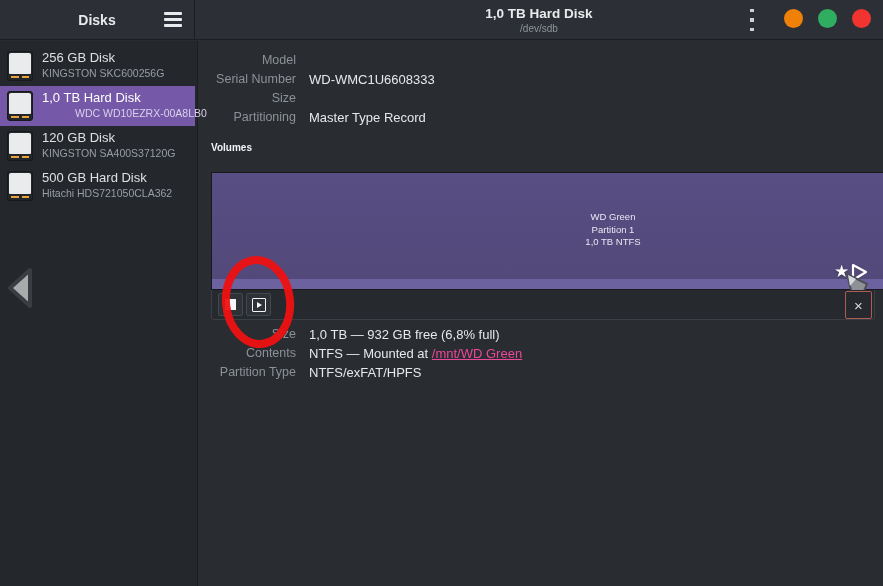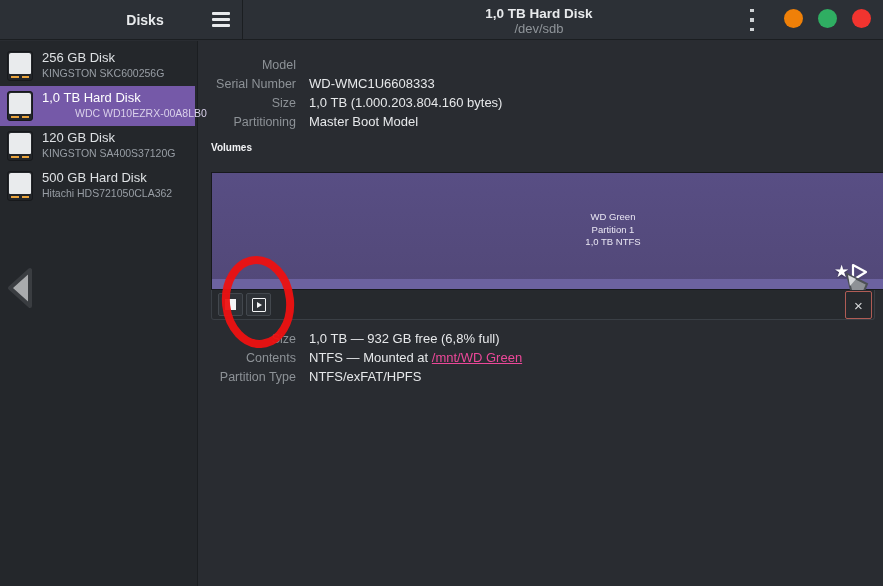--- a/index.html
+++ b/index.html
@@ -12,34 +12,34 @@
     overflow:hidden;
   }
   
   .headerbar {
     position:absolute; top:0; left:0; width:883px; height:40px;
     background:#2c3036; border-bottom:1px solid #1b1e21;
   }
   .header-left {
     position:absolute; top:0; left:0; width:195px; height:40px;
     border-right:1px solid #1b1e21;
-    display:flex; align-items:center; justify-content:center;margin-left:48px;
+    display:flex; align-items:center; justify-content:center;
   }
   .header-left .app-title { font-size:14px; font-weight:600; color:#e8eaec; }
   .hamburger {
     position:absolute; right:12px; top:12px; width:18px; height:15px;
     display:flex; flex-direction:column; justify-content:space-between; cursor:pointer;
   }
   .hamburger span { display:block; height:2.6px; background:#e8eaec; border-radius:1px; }
   .header-center {
     position:absolute; left:195px; top:0; width:688px; height:40px;
     display:flex; flex-direction:column; align-items:center; justify-content:center;
   }
   .header-title { font-size:13.5px; font-weight:600; color:#e8eaec; line-height:16px; }
-  .header-subtitle { font-size:13px; color:#8f9499; line-height:13px; }
+  .header-subtitle { font-size:10px; color:#8f9499; line-height:13px; }
   .kebab {
     position:absolute; left:745px; top:9px; width:14px; height:22px;
     display:flex; flex-direction:column; align-items:center; justify-content:space-between; cursor:pointer;
   }
   .kebab i { width:3.4px; height:3.4px; background:#cfd2d5; display:block; }
   .winbtn { position:absolute; top:9px; width:19px; height:19px; border-radius:50%; cursor:pointer; }
   .winbtn.orange { left:784px; background:#ef8008; }
   .winbtn.green  { left:818px; background:#2fae62; }
   .winbtn.red    { left:852px; background:#f1342f; }
 
@@ -61,21 +61,21 @@
   }
   .disk-icon .pins { position:absolute; bottom:2px; left:3px; right:3px; height:2.5px; display:flex; gap:3px; }
   .disk-icon .pins i { flex:1; background:#e8a33d; display:block; }
   .disk-item .dtitle { position:absolute; left:42px; top:4px; font-size:13px; color:#dee1e4; white-space:nowrap; }
   .disk-item .dsub   { position:absolute; left:42px; top:21px; font-size:10.5px; color:#989ea5; white-space:nowrap; }
   .disk-item.selected .dtitle { color:#ffffff; }
   .disk-item.selected .dsub   { color:#d9d0ea;margin-left:33px; }
 
   
   .info-grid { position:absolute; left:196px; }
-  .info-row { display:flex; height:19px; align-items:flex-end; }
+  .info-row { display:flex; height:19px; align-items:flex-start; }
   .info-label { width:100px; text-align:right; font-size:12.5px; color:#8d9297; flex-shrink:0; }
   .info-value { margin-left:13px; font-size:13px; color:#e6e8ea; white-space:nowrap; }
   .info-value a { color:#ec4899; text-decoration:underline; cursor:pointer; }
 
   .volumes-heading {
     position:absolute; left:211px; top:142px; font-size:10px; font-weight:700; color:#f2f3f5;
   }
 
   
   .volume-frame {
@@ -213,25 +213,24 @@
 <div class="info-grid" style="top:53px;">
   <div class="info-row">
     <div class="info-label">Model</div>
   </div>
   <div class="info-row">
     <div class="info-label">Serial Number</div>
     <div class="info-value">WD-WMC1U6608333</div>
   </div>
   <div class="info-row">
     <div class="info-label">Size</div>
-    <div class="info-value">1,0 TB (1.000.203.804.160 bytes)</div>
   </div>
   <div class="info-row">
     <div class="info-label">Partitioning</div>
-    <div class="info-value">Master Boot Model</div>
+    <div class="info-value">Master Type Record</div>
   </div>
 </div>
 
 <div class="volumes-heading">Volumes</div>
 
 <div class="volume-frame">
   <div class="volume-label">
     <div>WD Green</div>
     <div>Partition 1</div>
     <div>1,0 TB NTFS</div>

